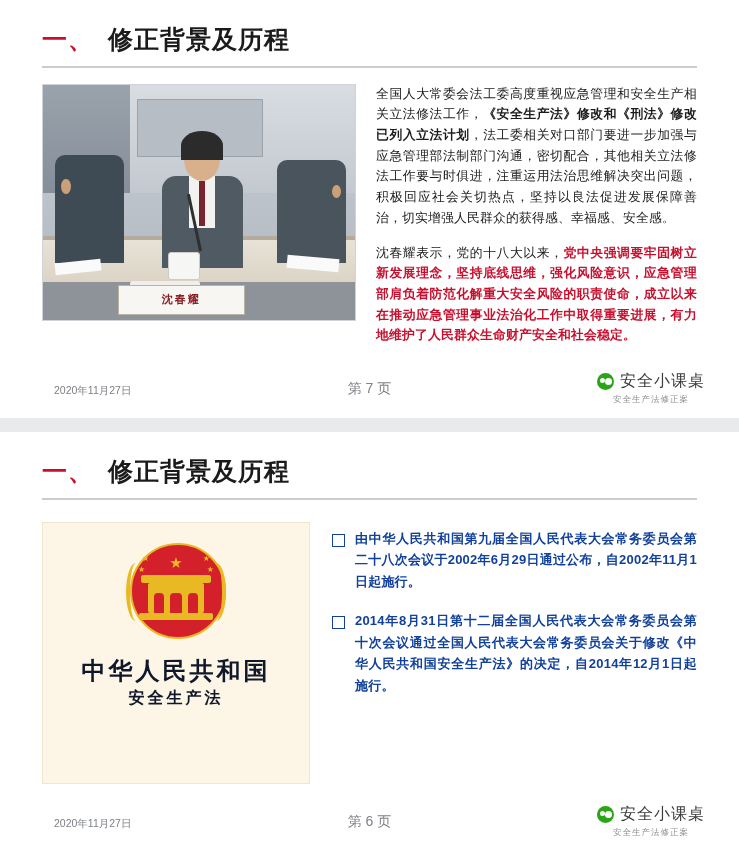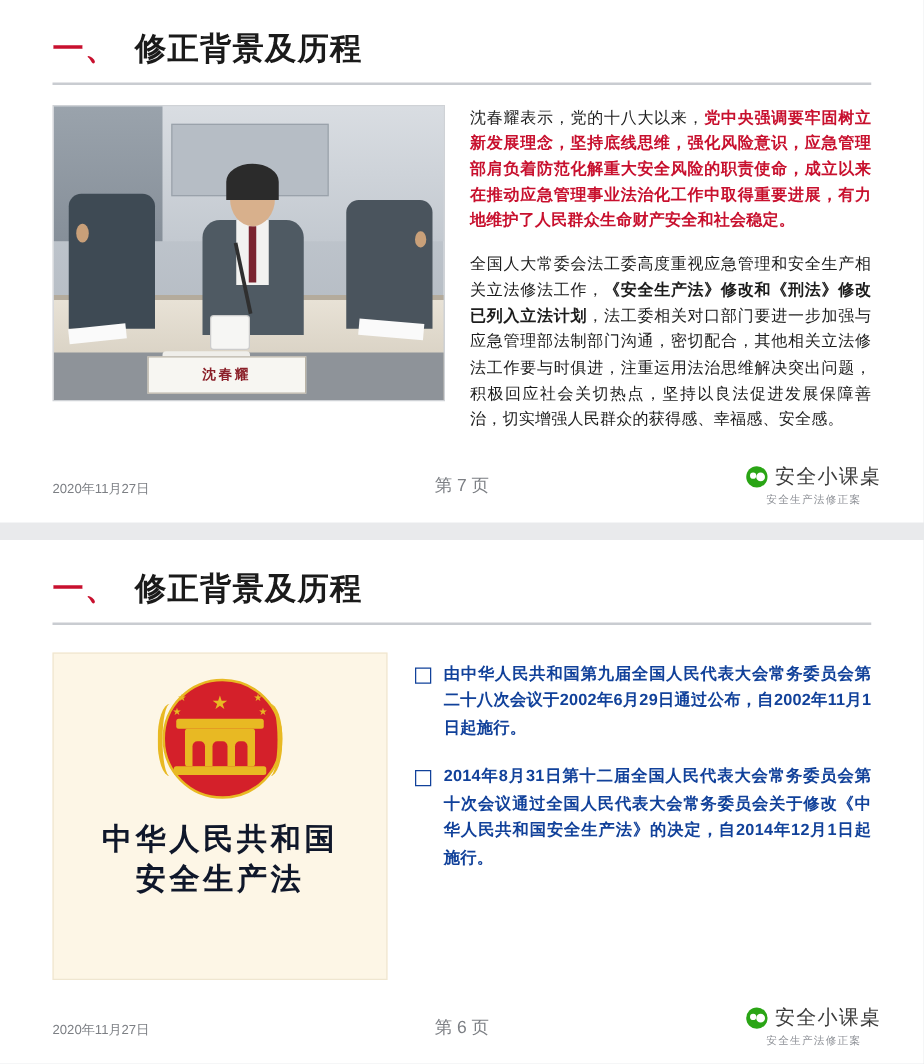--- a/index.html
+++ b/index.html
@@ -112,21 +112,21 @@
   .red{color:#c8102e;font-weight:bold;}
   .bold{font-weight:bold;}
 
   
   .footer{
     position:absolute;
     left:0;right:0;bottom:0;
     height:48px;
   }
   .foot-date{
-    position:absolute;left:42px;bottom:20px;
+    position:absolute;left:54px;bottom:20px;
     font-size:10.5px;color:#7c7f84;
   }
   .foot-page{
     position:absolute;left:50%;transform:translateX(-50%);bottom:20px;
     font-size:14px;color:#7c7f84;
   }
   .watermark{
     position:absolute;right:34px;bottom:12px;
     display:flex;flex-direction:column;align-items:center;gap:2px;
   }
@@ -212,21 +212,21 @@
     border-right:4px solid #e8b923;border-radius:0 60% 60% 0;
   }
   .emblem-text{
     margin-top:14px;
     text-align:center;
     color:#0f172a;
     font-family:"DejaVu Serif","Liberation Serif",serif;
     font-weight:bold;
   }
   .emblem-text .l1{font-size:24px;letter-spacing:3px;line-height:1.35;}
-  .emblem-text .l2{font-size:24px;letter-spacing:3px;line-height:1.35;}
+  .emblem-text .l2{font-size:16px;letter-spacing:3px;line-height:1.35;}
 
   .s2-list{
     flex:1;
     padding-top:6px;
   }
   .bullet-item{
     display:flex;
     gap:10px;
     margin-bottom:18px;
     font-size:13px;
@@ -285,24 +285,24 @@
         <div class="ph-mic"></div>
         <div class="ph-doc1"></div>
         <div class="ph-doc2"></div>
         <div class="ph-plate"></div>
         <div class="ph-cup"></div>
         <div class="ph-name">沈春耀</div>
       </figure>
 
       <div class="s1-text">
         <p>
-          <span>沈春耀表示，党的十八大以来，</span><span class="red">党中央强调要牢固树立新发展理念，坚持底线思维，强化风险意识，应急管理部肩负着防范化解重大安全风险的职责使命，成立以来在推动应急管理事业法治化工作中取得重要进展，有力地维护了人民群众生命财产安全和社会稳定。</span>
+          <span>全国人大常委会法工委高度重视应急管理和安全生产相关立法修法工作，</span><span class="bold">《安全生产法》修改和《刑法》修改已列入立法计划</span><span>，法工委相关对口部门要进一步加强与应急管理部法制部门沟通，密切配合，其他相关立法修法工作要与时俱进，注重运用法治思维解决突出问题，积极回应社会关切热点，坚持以良法促进发展保障善治，切实增强人民群众的获得感、幸福感、安全感。</span>
         </p>
         <p>
-          <span>全国人大常委会法工委高度重视应急管理和安全生产相关立法修法工作，</span><span class="bold">《安全生产法》修改和《刑法》修改已列入立法计划</span><span>，法工委相关对口部门要进一步加强与应急管理部法制部门沟通，密切配合，其他相关立法修法工作要与时俱进，注重运用法治思维解决突出问题，积极回应社会关切热点，坚持以良法促进发展保障善治，切实增强人民群众的获得感、幸福感、安全感。</span>
+          <span>沈春耀表示，党的十八大以来，</span><span class="red">党中央强调要牢固树立新发展理念，坚持底线思维，强化风险意识，应急管理部肩负着防范化解重大安全风险的职责使命，成立以来在推动应急管理事业法治化工作中取得重要进展，有力地维护了人民群众生命财产安全和社会稳定。</span>
         </p>
       </div>
     </div>
 
     <div class="footer">
       <div class="foot-date">2020年11月27日</div>
       <div class="foot-page">第 7 页</div>
       <div class="watermark">
         <div class="wm-row">
           <span class="wm-logo"></span>

